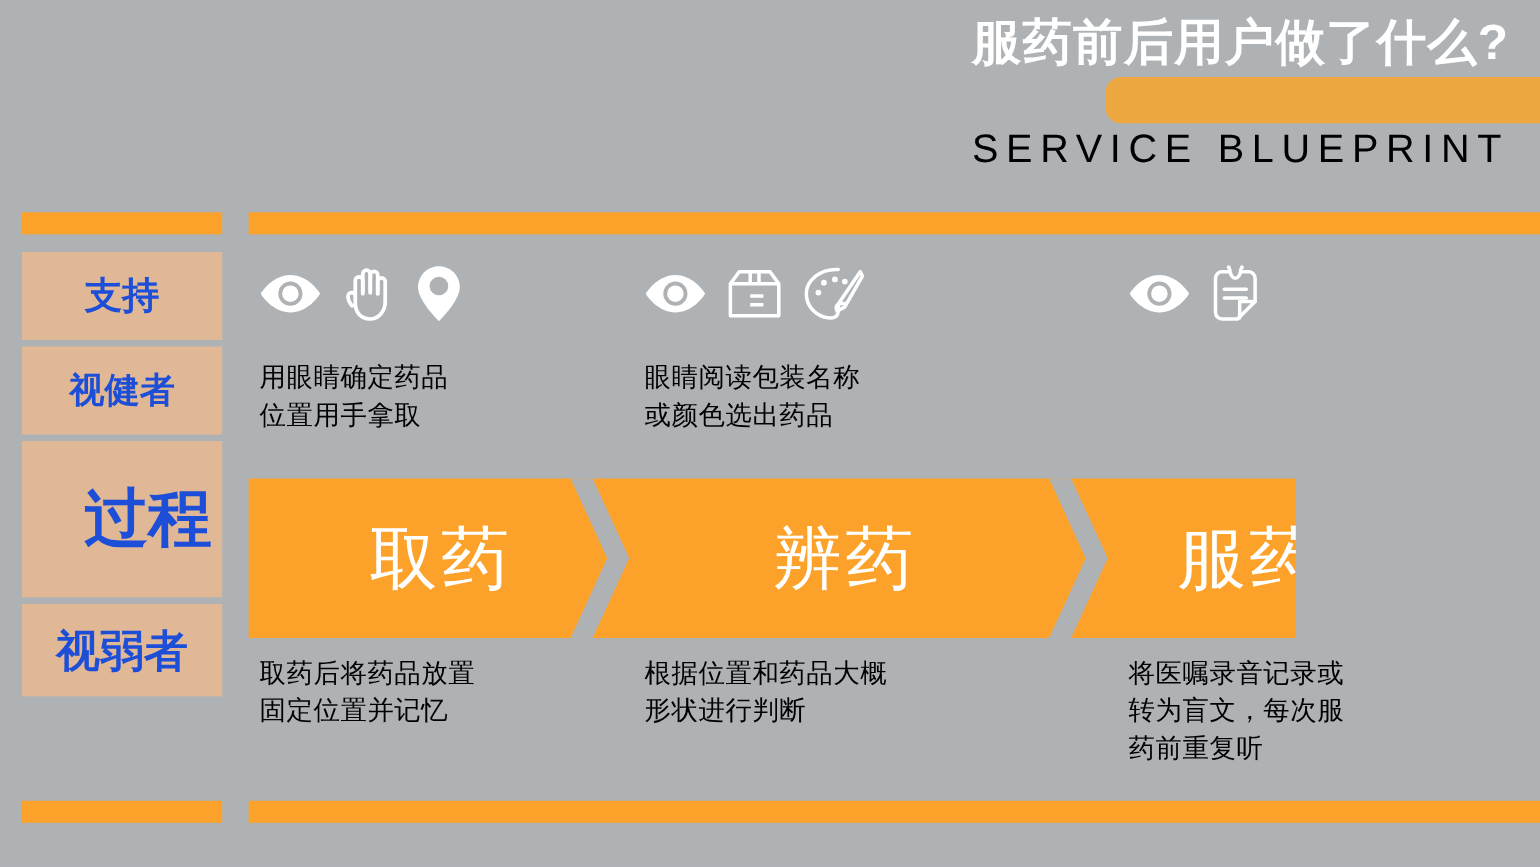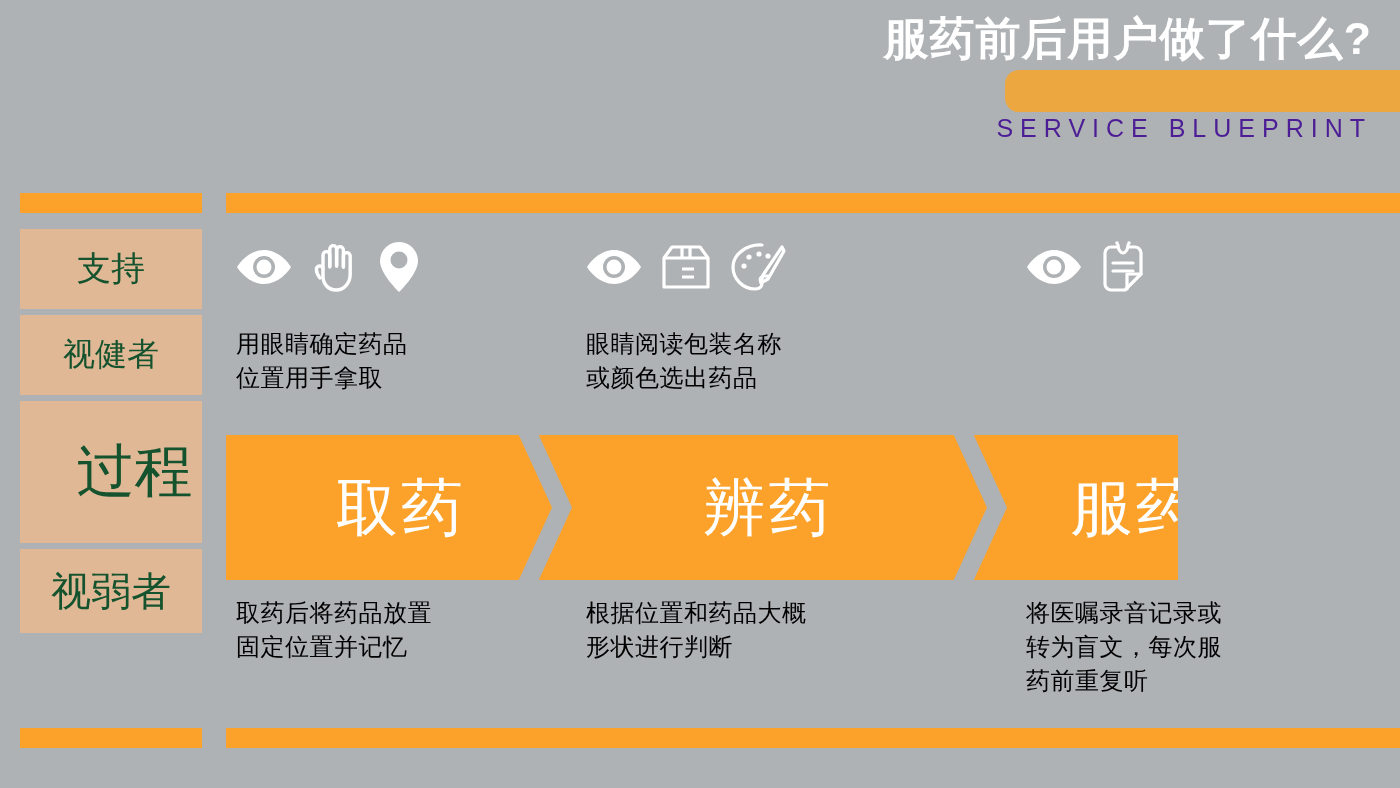--- a/index.html
+++ b/index.html
@@ -18,37 +18,37 @@
     background: #eda740;
     border-top-left-radius: 14px; border-bottom-left-radius: 14px;
   }
   .main-title {
     position: absolute; right: 28px; top: 14px;
     font-size: 45px; font-weight: bold; color: #ffffff;
     letter-spacing: 1px; line-height: 1.1; white-space: nowrap;
   }
   .sub-title {
     position: absolute; right: 28px; top: 114px;
-    font-size: 25px; font-weight: 300; color: #4c1d95;
+    font-size: 36px; font-weight: 300; color: #000000;
     letter-spacing: 7px; white-space: nowrap;
   }
 
   
   .rule { position: absolute; height: 20px; background: #fca22a; }
   .rule-left  { left: 20px;  width: 182px; }
   .rule-right { left: 226px; width: 1174px; }
   .rule-top    { top: 193px; }
   .rule-bottom { top: 728px; }
 
   
   .labels { position: absolute; left: 20px; top: 229px; width: 182px; }
   .lbl {
-    background: #e0b896; color: #14532d;
+    background: #e0b896; color: #1d4ed8;
     display: flex; align-items: center; justify-content: center;
-    font-weight: 400; margin-bottom: 6px;
+    font-weight: 700; margin-bottom: 6px;
   }
   .lbl-support  { height: 80px;  font-size: 34px; }
   .lbl-sighted  { height: 80px;  font-size: 32px; }
   .lbl-process  { height: 142px; font-size: 58px; padding-left: 47px; }
   .lbl-lowvis   { height: 84px;  font-size: 40px; }
 
   
   .cols { position: absolute; left: 226px; top: 229px; width: 1174px; }
   .row-support { position: relative; height: 206px; }
   .col {

